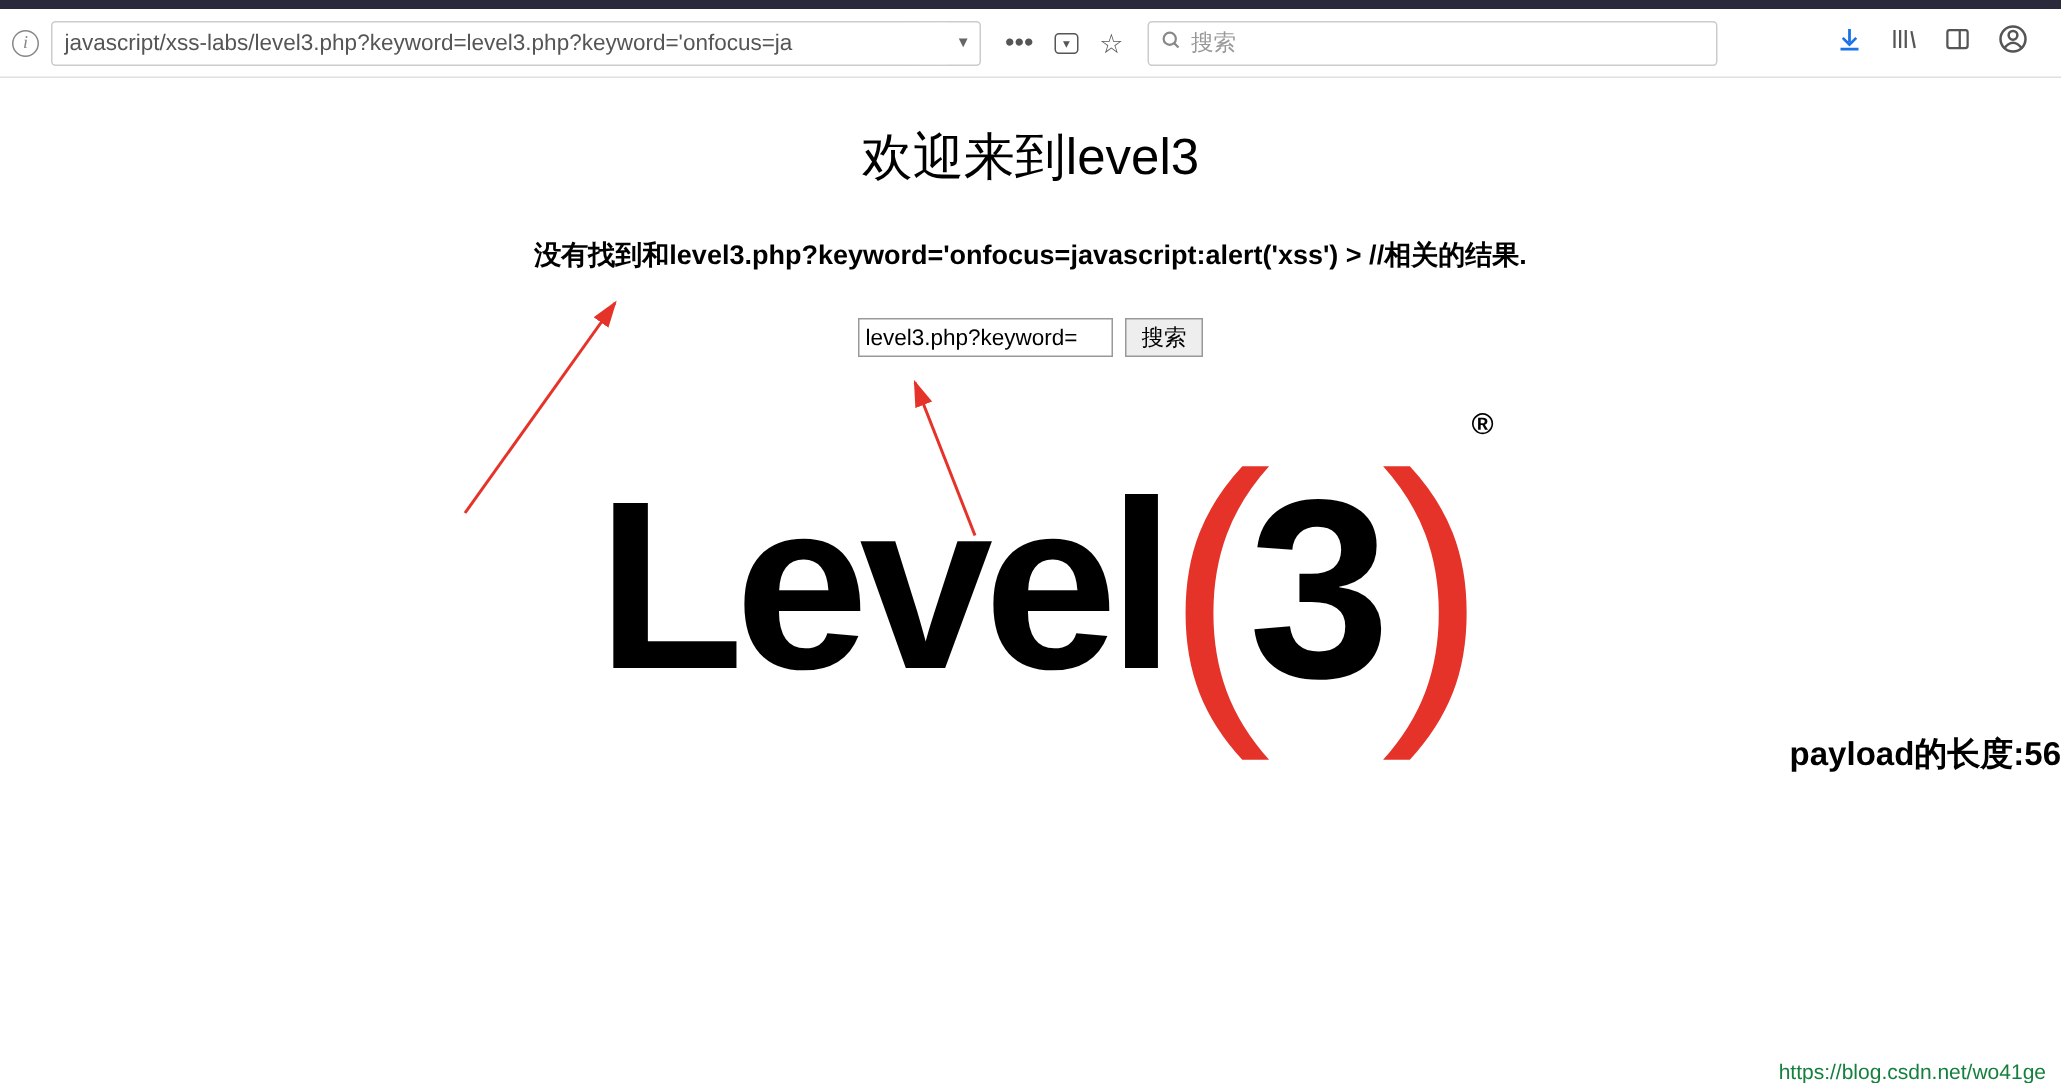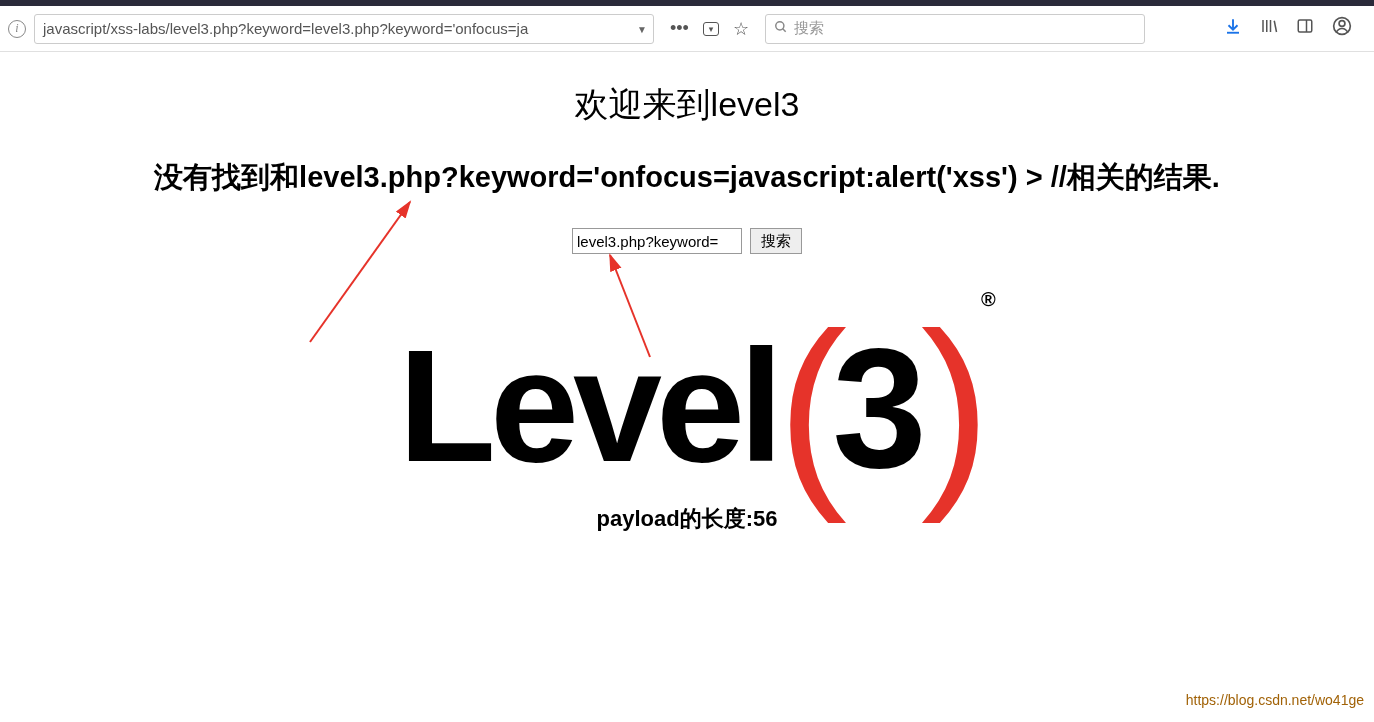--- a/index.html
+++ b/index.html
@@ -113,21 +113,21 @@
       text-align: center;
       padding-top: 30px;
       position: relative;
     }
     h1.page-title {
       font-size: 34px;
       font-weight: normal;
       margin-bottom: 30px;
     }
     h2.result-msg {
-      font-size: 29px;
+      font-size: 18px;
       font-weight: bold;
       margin: 0 auto 30px;
       padding: 0 60px;
     }
     .search-form {
       display: flex;
       justify-content: center;
       align-items: center;
       gap: 8px;
       margin-bottom: 30px;
@@ -182,31 +182,32 @@
       top: 5px;
       right: -20px;
       font-size: 20px;
       color: #000;
       letter-spacing: 0;
     }
     h3.payload-len {
       font-size: 22px;
       font-weight: bold;
       margin-top: 20px;
+      text-align: right;
     }
     
     .arrow {
       position: absolute;
       pointer-events: none;
     }
     .watermark {
       position: absolute;
-      bottom: 14px;
+      bottom: 0;
       right: 10px;
-      color: #a16207;
+      color: #15803d;
       font-size: 14px;
       font-family: Arial, sans-serif;
     }
   </style>
 </head>
 <body>
 
 <div class="top-dark"></div>
 
 <div class="toolbar">

